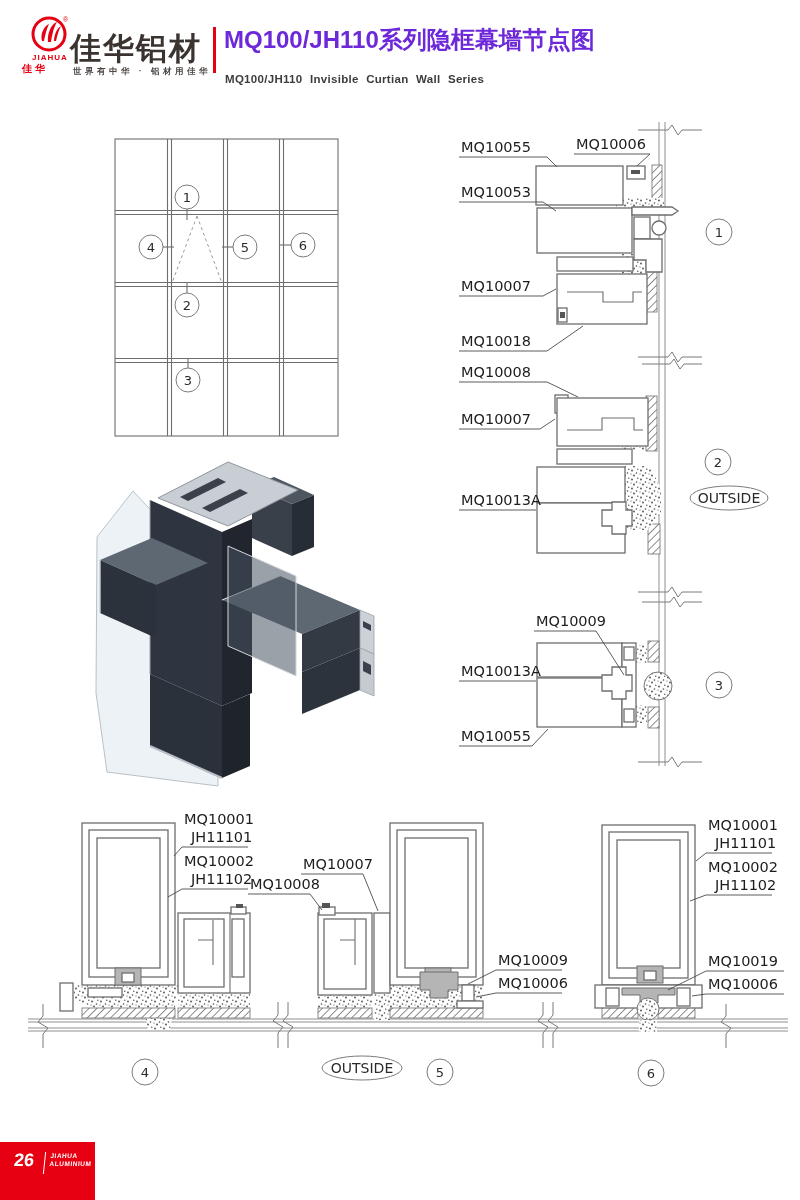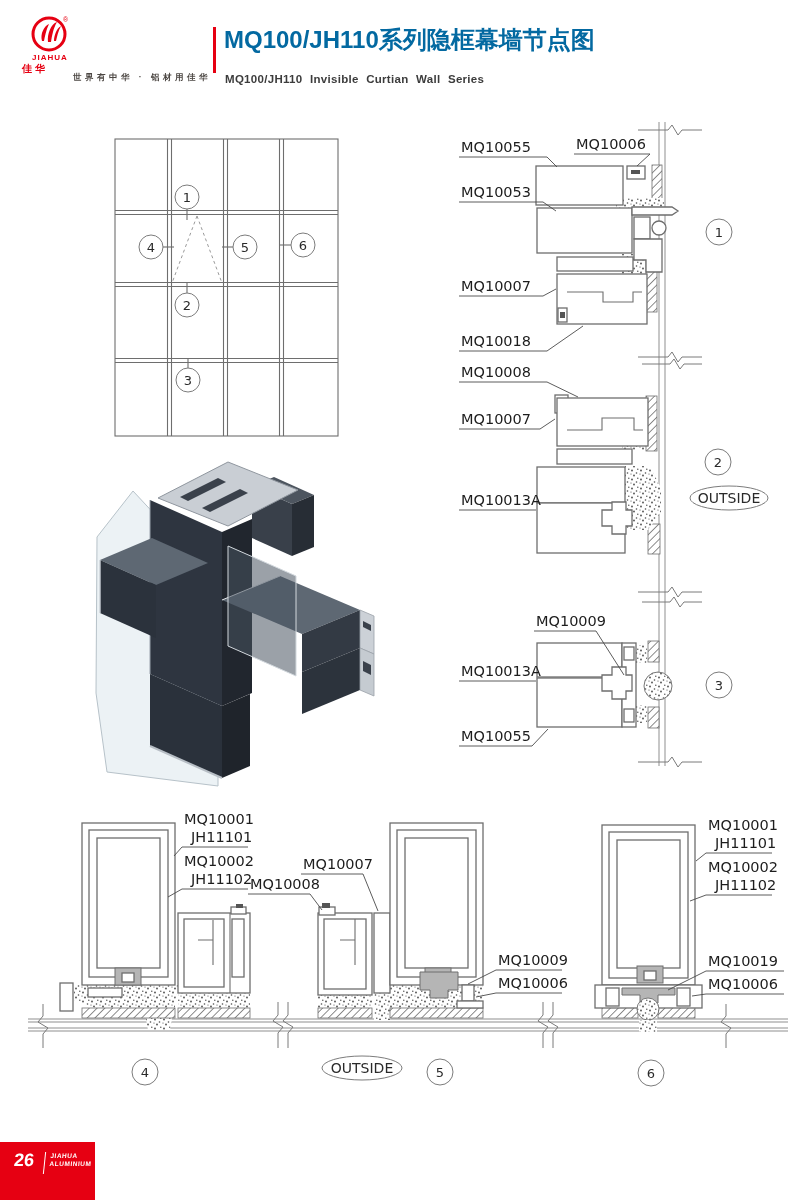--- a/index.html
+++ b/index.html
@@ -7,24 +7,24 @@
         font-family:"Liberation Sans","DejaVu Sans",sans-serif;}
   
   #hdr{position:absolute;left:0;top:0;width:800px;height:96px;background:#fff;}
   .logo-emblem{position:absolute;left:30px;top:14px;width:40px;height:40px;}
   .logo-jiahua{position:absolute;left:22px;top:53px;width:56px;text-align:center;
     color:#e60012;font-weight:bold;font-size:8px;letter-spacing:1px;}
   .logo-jh-cn{position:absolute;left:22px;top:62px;width:56px;text-align:left;
     color:#e60012;font-weight:bold;font-size:10px;letter-spacing:3px;}
   .brand-cn{position:absolute;left:70px;top:28px;font-size:31px;font-weight:900;
     color:#3a3330;letter-spacing:2px;}
-  .tagline{position:absolute;left:73px;top:72px;font-size:8.5px;color:#4c4743;
+  .tagline{position:absolute;left:73px;top:66px;font-size:8.5px;color:#4c4743;
     letter-spacing:3.5px;font-weight:bold;}
   .hdr-divider{position:absolute;left:213px;top:27px;width:3px;height:46px;background:#e60012;}
-  .title-cn{position:absolute;left:224px;top:24px;font-size:24px;font-weight:900;color:#0369a1;}
+  .title-cn{position:absolute;left:224px;top:24px;font-size:24px;font-weight:900;color:#6d28d9;}
   .title-en{position:absolute;left:225px;top:73px;font-size:11.5px;color:#3c3c3c;
     font-weight:bold;word-spacing:4px;letter-spacing:.3px;}
   
   #ftr{position:absolute;left:0;top:1142px;width:95px;height:58px;background:#e60012;}
   .pg-num{position:absolute;left:14px;top:8px;color:#fff;font-size:18px;font-weight:bold;
     transform:skewX(-6deg);}
   .ftr-div{position:absolute;left:44px;top:10px;width:1px;height:22px;background:#fff;
     transform:skewX(-6deg);}
   .ftr-brand{position:absolute;left:50px;top:10px;color:#fff;font-size:6.5px;font-weight:bold;
     line-height:8px;letter-spacing:.5px;transform:skewX(-6deg);}
@@ -50,20 +50,21 @@
   <div id="hdr">
     <svg class="logo-emblem" viewBox="0 0 40 40">
       <circle cx="19" cy="20" r="16" fill="none" stroke="#e60012" stroke-width="3"></circle>
       <path d="M12,27 C10,20 14,12 19,10 C16,16 15,22 14,27 Z" fill="#e60012"></path>
       <path d="M18,28 C17,20 21,10 27,8 C23,15 22,22 21,28 Z" fill="#e60012"></path>
       <path d="M24,27 C24,21 27,14 31,12 C28,17 27,23 26,27 Z" fill="#e60012"></path>
       <text x="33" y="8" font-size="7" fill="#e60012">®</text>
     </svg>
     <div class="logo-jiahua">JIAHUA</div>
     <div class="logo-jh-cn">佳华</div>
+    <div class="brand-cn">佳华铝材</div>
     <div class="tagline">世界有中华 · 铝材用佳华</div>
     <div class="hdr-divider"></div>
     <div class="title-cn">MQ100/JH110系列隐框幕墙节点图</div>
     <div class="title-en">MQ100/JH110 Invisible Curtian Wall Series</div>
   </div>
 
   <svg id="drw" width="800" height="1200" viewBox="0 0 800 1200">
     <defs>
       <pattern id="hatch" width="5.5" height="5.5" patternUnits="userSpaceOnUse" patternTransform="rotate(45)">
         <rect width="5.5" height="5.5" fill="#fff"></rect>

